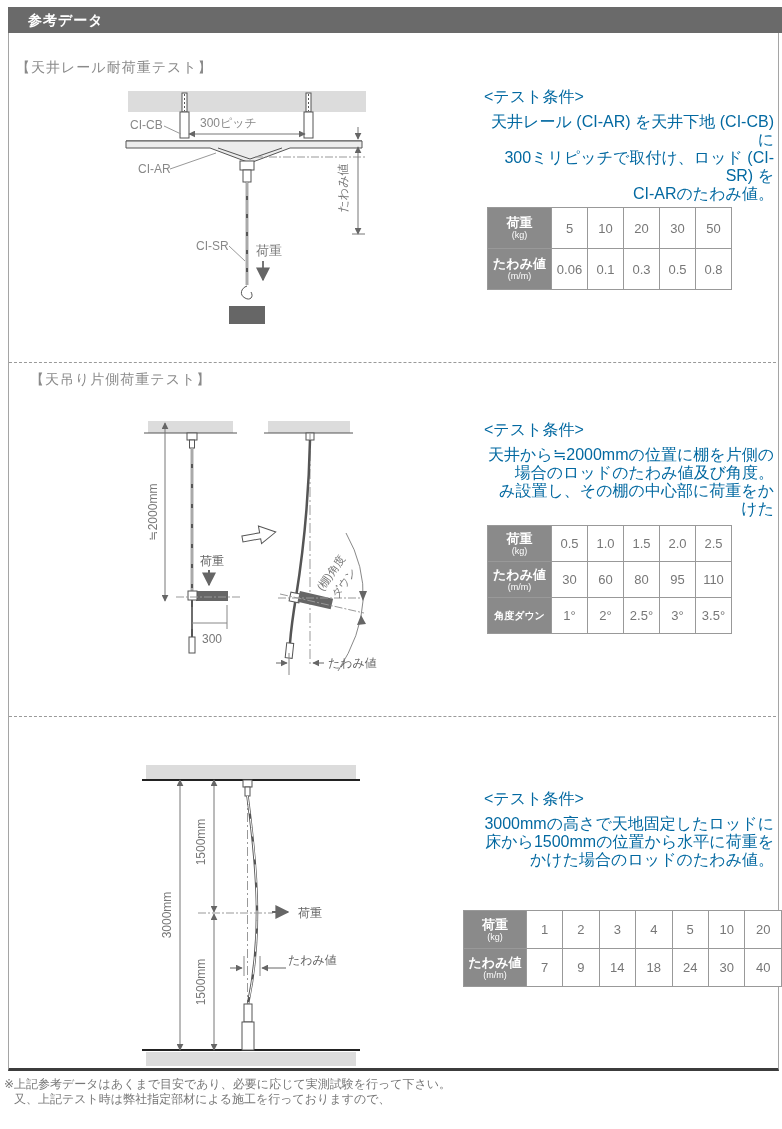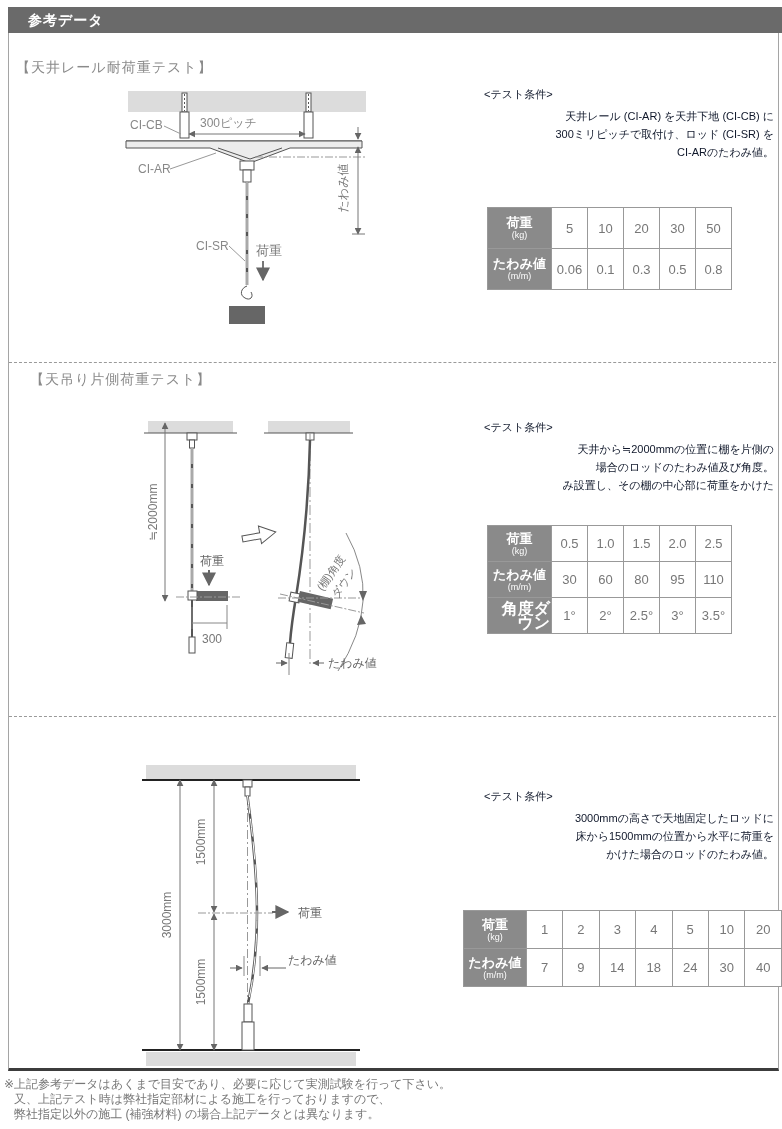--- a/index.html
+++ b/index.html
@@ -6,29 +6,29 @@
   .page{position:relative;width:782px;height:1129px;background:#fff;overflow:hidden;
         font-family:"Liberation Sans","DejaVu Sans",sans-serif;}
   .header-bar{position:absolute;left:8px;top:7px;width:774px;height:26px;background:#6a6a6a;}
   .header-bar span{display:block;padding-left:20px;line-height:26px;color:#fff;
         font-size:14px;font-weight:bold;letter-spacing:1px;}
   .content-box{position:absolute;left:8px;top:33px;width:769px;height:1035px;
         border-left:1px solid #a5a5a5;border-right:1px solid #a5a5a5;
         border-bottom:3px solid #3c3c3c;}
   .sec-title{position:absolute;font-size:14px;color:#8a8a8a;letter-spacing:1px;}
   .divider{position:absolute;left:9px;width:767px;border-top:1px dashed #9a9a9a;height:0;}
-  .cond{position:absolute;left:484px;width:290px;color:#0f172a;font-size:11px;}
+  .cond{position:absolute;left:484px;width:290px;color:#0369a1;font-size:16px;}
   .cond .chead{margin-bottom:5px;}
   .cond .cline{line-height:18px;text-align:right;}
   .dtable{position:absolute;border-collapse:collapse;table-layout:fixed;}
   .dtable th,.dtable td{border:1px solid #999;}
   .dtable th{background:#8a8a8a;color:#fff;width:61px;font-weight:bold;font-size:13px;padding:2px 1px;}
   .dtable th .thl{line-height:14px;}
   .dtable th .thu{font-size:9px;font-weight:normal;line-height:10px;}
-  .dtable th.th-s{font-size:16px;text-align:right;}
+  .dtable th.th-s{font-size:10px;}
   .dtable td{width:33px;text-align:center;color:#777;font-size:13px;background:#fff;}
   .t1 td,.t1 th{height:36px;}
   .t2 td,.t2 th{height:31px;}
   .t3 td,.t3 th{height:33px;}
   .t3 td{width:34px;}
   .diagram{position:absolute;}
   .footer{position:absolute;left:4px;top:1077px;color:#777;font-size:12px;}
   .footer .fline{line-height:15px;}
   .footer .ind{padding-left:10px;}
   svg text{font-family:"Liberation Sans","DejaVu Sans",sans-serif;}
@@ -293,16 +293,15 @@
       <td>24</td>
       <td>30</td>
       <td>40</td>
     </tr>
   </tbody>
     </table>
 
   <div class="footer">
     <div class="fline">※上記参考データはあくまで目安であり、必要に応じて実測試験を行って下さい。</div>
     <div class="fline ind">又、上記テスト時は弊社指定部材による施工を行っておりますので、</div>
-    <div class="fline ind">弊社指定以外の施工 (補強材料) の場合上記データとは異なります。</div>
   </div>
 
 </div>
 
 </body></html>

